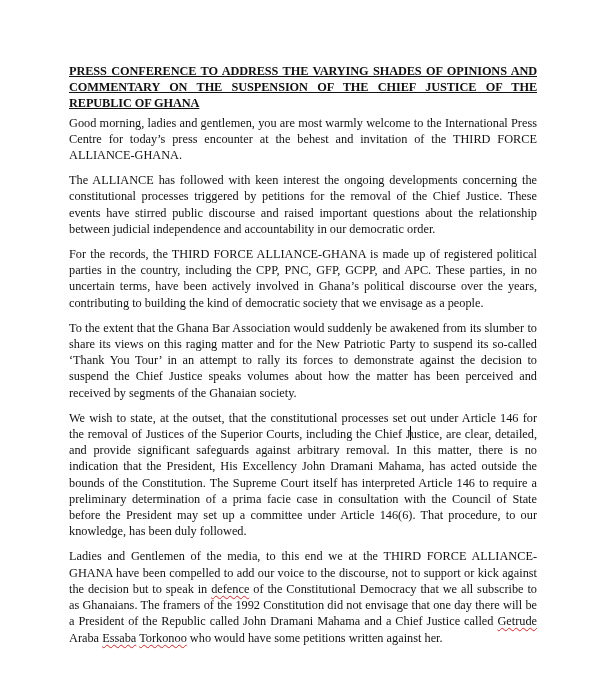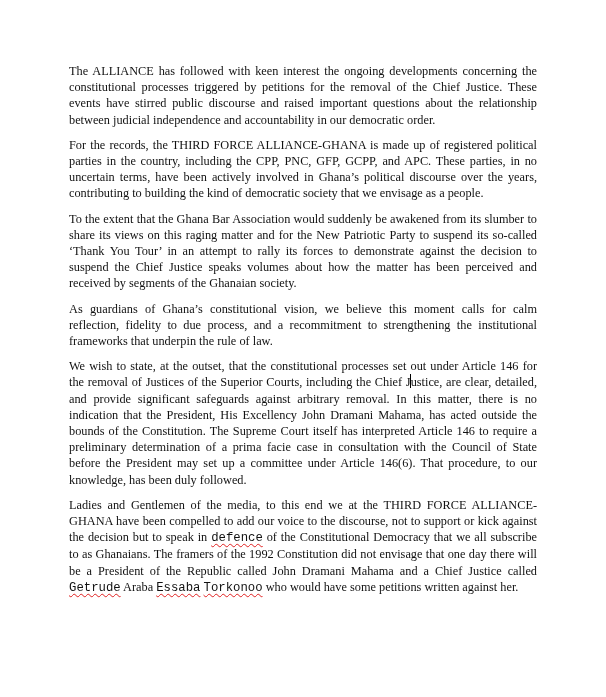--- a/index.html
+++ b/index.html
@@ -32,37 +32,37 @@
       letter-spacing: -0.1px;
     }
     .para {
       text-align: justify;
       margin: 0 0 9px 0;
     }
     .spell {
       text-decoration: underline wavy #e02020;
       text-decoration-thickness: 1px;
       text-underline-offset: 2px;
-      font-family: Liberation Mono, monospace;
     }
     .cursor {
       display: inline-block;
       width: 1px;
       height: 14px;
       background: #000;
       vertical-align: -2px;
       margin: 0 0 0 -1px;
     }
   </style>
 </head>
 <body>
 
 <div class="page">
+  <p class="title">PRESS CONFERENCE TO ADDRESS THE VARYING SHADES OF OPINIONS AND COMMENTARY ON THE SUSPENSION OF THE CHIEF JUSTICE OF THE REPUBLIC OF GHANA</p>
 
+  <p class="para">Good morning, ladies and gentlemen, you are most warmly welcome to the International Press Centre for today’s press encounter at the behest and invitation of the THIRD FORCE ALLIANCE-GHANA.</p>
   <p class="para">The ALLIANCE has followed with keen interest the ongoing developments concerning the constitutional processes triggered by petitions for the removal of the Chief Justice. These events have stirred public discourse and raised important questions about the relationship between judicial independence and accountability in our democratic order.</p>
   <p class="para">For the records, the THIRD FORCE ALLIANCE-GHANA is made up of registered political parties in the country, including the CPP, PNC, GFP, GCPP, and APC. These parties, in no uncertain terms, have been actively involved in Ghana’s political discourse over the years, contributing to building the kind of democratic society that we envisage as a people.</p>
   <p class="para">To the extent that the Ghana Bar Association would suddenly be awakened from its slumber to share its views on this raging matter and for the New Patriotic Party to suspend its so-called ‘Thank You Tour’ in an attempt to rally its forces to demonstrate against the decision to suspend the Chief Justice speaks volumes about how the matter has been perceived and received by segments of the Ghanaian society.</p>
-  <p class="para">As guardians of Ghana’s constitutional vision, we believe this moment calls for calm reflection, fidelity to due process, and a recommitment to strengthening the institutional frameworks that underpin the rule of law.</p>
 
   <p class="para"><span>We wish to state, at the outset, that the constitutional processes set out under Article 146 for the removal of Justices of the Superior Courts, including the Chief J</span><span class="cursor"></span><span>ustice, are clear, detailed, and provide significant safeguards against arbitrary removal. In this matter, there is no indication that the President, His Excellency John Dramani Mahama, has acted outside the bounds of the Constitution. The Supreme Court itself has interpreted Article 146 to require a preliminary determination of a prima facie case in consultation with the Council of State before the President may set up a committee under Article 146(6). That procedure, to our knowledge, has been duly followed.</span></p>
 
   <p class="para"><span>Ladies and Gentlemen of the media, to this end we at the THIRD FORCE ALLIANCE-GHANA have been compelled to add our voice to the discourse, not to support or kick against the decision but to speak in </span><span class="spell">defence</span><span> of the Constitutional Democracy that we all subscribe to as Ghanaians. The framers of the 1992 Constitution did not envisage that one day there will be a President of the Republic called John Dramani Mahama and a Chief Justice called </span><span class="spell">Getrude</span><span> Araba </span><span class="spell">Essaba</span><span> </span><span class="spell">Torkonoo</span><span> who would have some petitions written against her.</span></p>
 </div>
 
 </body></html>

